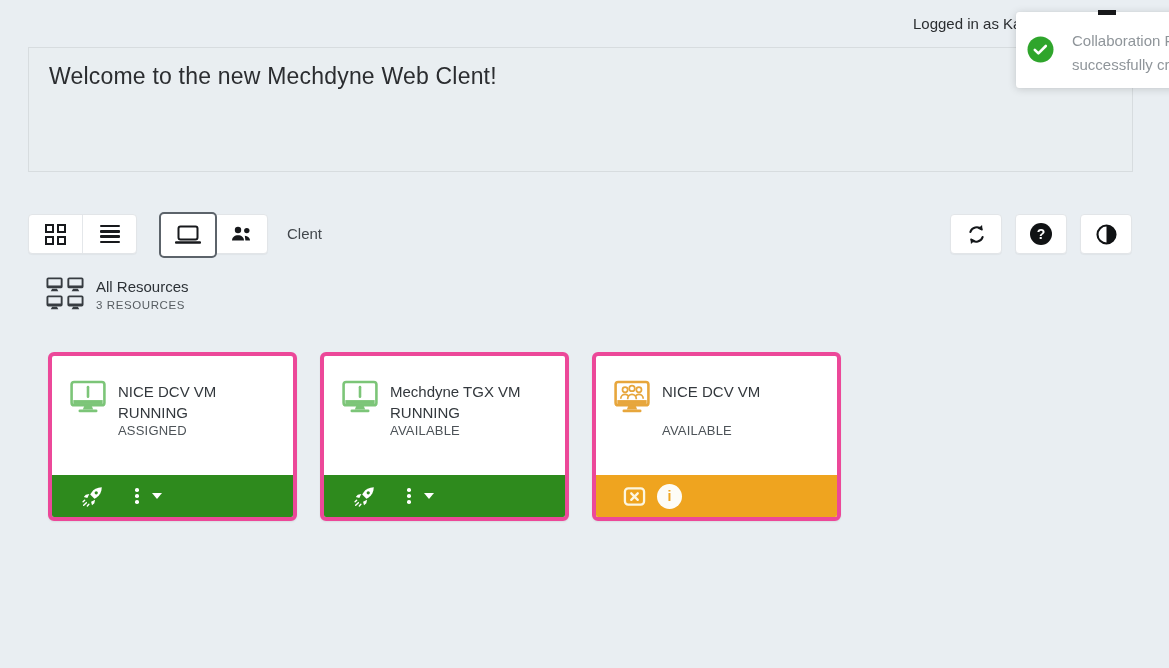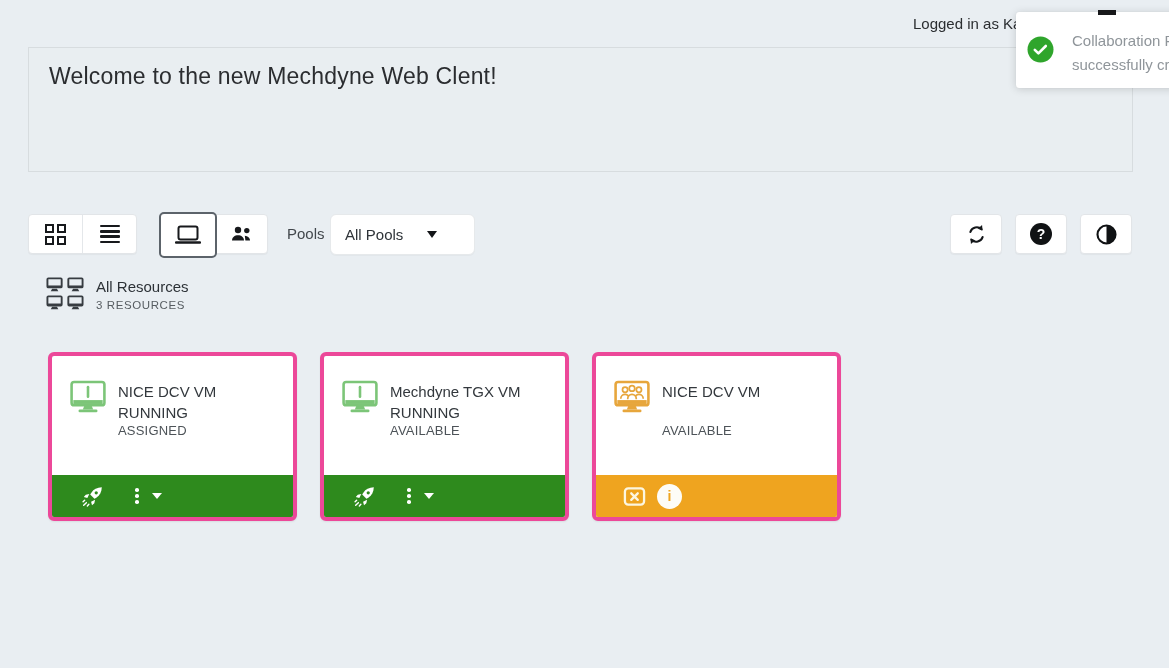--- a/index.html
+++ b/index.html
@@ -181,26 +181,22 @@
       <div class="rt-half">
         <svg viewBox="0 0 24 18" width="24" height="18">
           <circle cx="9" cy="5" r="3.2" fill="#17191c"></circle>
           <path d="M3 15.5c0-3.3 2.7-5.3 6-5.3s6 2 6 5.3z" fill="#17191c"></path>
           <circle cx="17.8" cy="5.6" r="2.7" fill="#17191c"></circle>
           <path d="M15.8 10.7c3 .2 5.2 2.2 5.2 4.8h-4.6z" fill="#17191c"></path>
         </svg>
       </div>
     </div>
 
-    <span class="pool-label">Pools</span>
-
-    <div class="pool-dropdown">
-      <span class="pool-value">All Pools</span>
-      <span class="caret-down"></span>
-    </div>
+    <span class="pool-label">Clent</span>
+
 
     <div class="btn toolbar-right-btn refresh-button">
       <svg viewBox="0 0 24 24" width="23" height="23">
         <g fill="none" stroke="#14171a" stroke-width="2.2" stroke-linecap="round">
           <path d="M17.3 6.6A7 7 0 0 0 5.6 9.4"></path>
           <path d="M6.7 17.4A7 7 0 0 0 18.4 14.6"></path>
         </g>
         <path fill="#14171a" d="M17.8 2.2l.5 5.5-4.9-1.7z"></path>
         <path fill="#14171a" d="M6.2 21.8l-.5-5.5 4.9 1.7z"></path>
       </svg>

